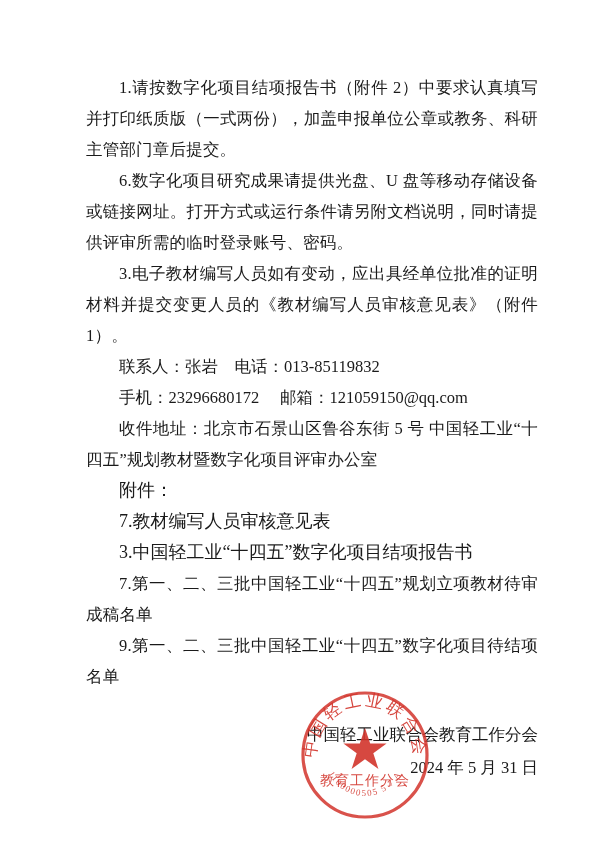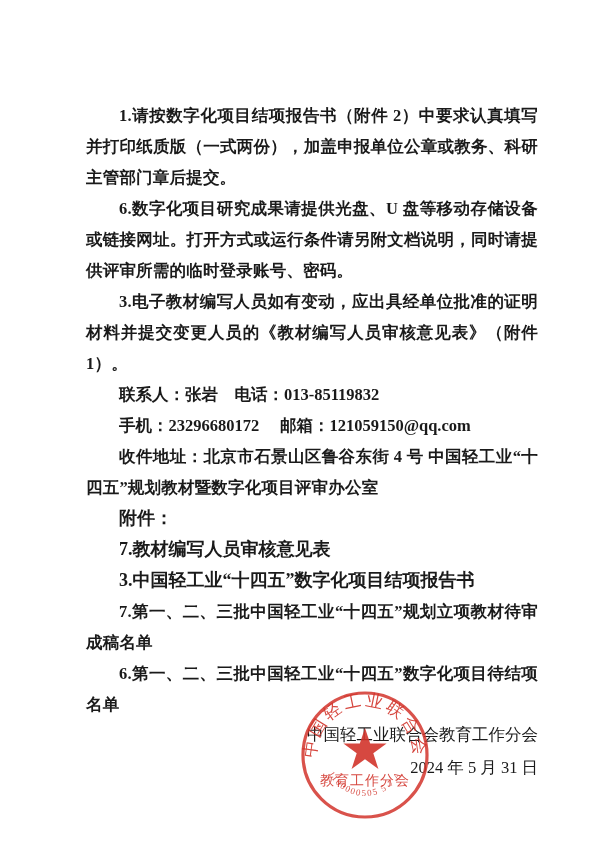--- a/index.html
+++ b/index.html
@@ -12,23 +12,22 @@
     width: 615px;
     height: 863px;
     background: #ffffff;
     overflow: hidden;
     font-family: "Liberation Serif", "DejaVu Serif", serif;
     color: #1a1a1a;
   }
   .content {
     position: absolute;
     left: 86px;
-    top: 100px;
+    top: 72px;
     width: 452px;
-    font-weight: bold;
   }
   .para {
     font-size: 16.5px;
     line-height: 31px;
     text-align: justify;
     text-justify: inter-ideograph;
     letter-spacing: 0.2px;
     margin: 0 0 0 0;
   }
   .indent {
@@ -79,27 +78,27 @@
 <div class="page">
 
   <div class="content">
 
     <p class="para indent">1.请按数字化项目结项报告书（附件 2）中要求认真填写并打印纸质版（一式两份），加盖申报单位公章或教务、科研主管部门章后提交。</p>
     <p class="para indent">6.数字化项目研究成果请提供光盘、U 盘等移动存储设备或链接网址。打开方式或运行条件请另附文档说明，同时请提供评审所需的临时登录账号、密码。</p>
     <p class="para indent">3.电子教材编写人员如有变动，应出具经单位批准的证明材料并提交变更人员的《教材编写人员审核意见表》（附件 1）。</p>
 
     <div class="info-line">联系人：张岩    电话：013-85119832</div>
     <div class="info-line">手机：23296680172     邮箱：121059150@qq.com</div>
-    <p class="para indent">收件地址：北京市石景山区鲁谷东街 4 号  中国轻工业“十四五”规划教材暨数字化项目评审办公室</p>
+    <p class="para indent">收件地址：北京市石景山区鲁谷东街 5 号  中国轻工业“十四五”规划教材暨数字化项目评审办公室</p>
 
     <div class="list-line">附件：</div>
     <div class="list-line">7.教材编写人员审核意见表</div>
     <div class="list-line">3.中国轻工业“十四五”数字化项目结项报告书</div>
     <p class="para indent">7.第一、二、三批中国轻工业“十四五”规划立项教材待审成稿名单</p>
-    <p class="para indent">6.第一、二、三批中国轻工业“十四五”数字化项目待结项名单</p>
+    <p class="para indent">9.第一、二、三批中国轻工业“十四五”数字化项目待结项名单</p>
 
   </div>
 
   <div class="sign-block">
     <span class="sign-line">中国轻工业联合会教育工作分会</span>
     <span class="sign-line">2024 年 5 月 31 日</span>
   </div>
 
   <div class="seal">
     <svg width="134" height="134" viewBox="0 0 134 134" xmlns="http://www.w3.org/2000/svg">

